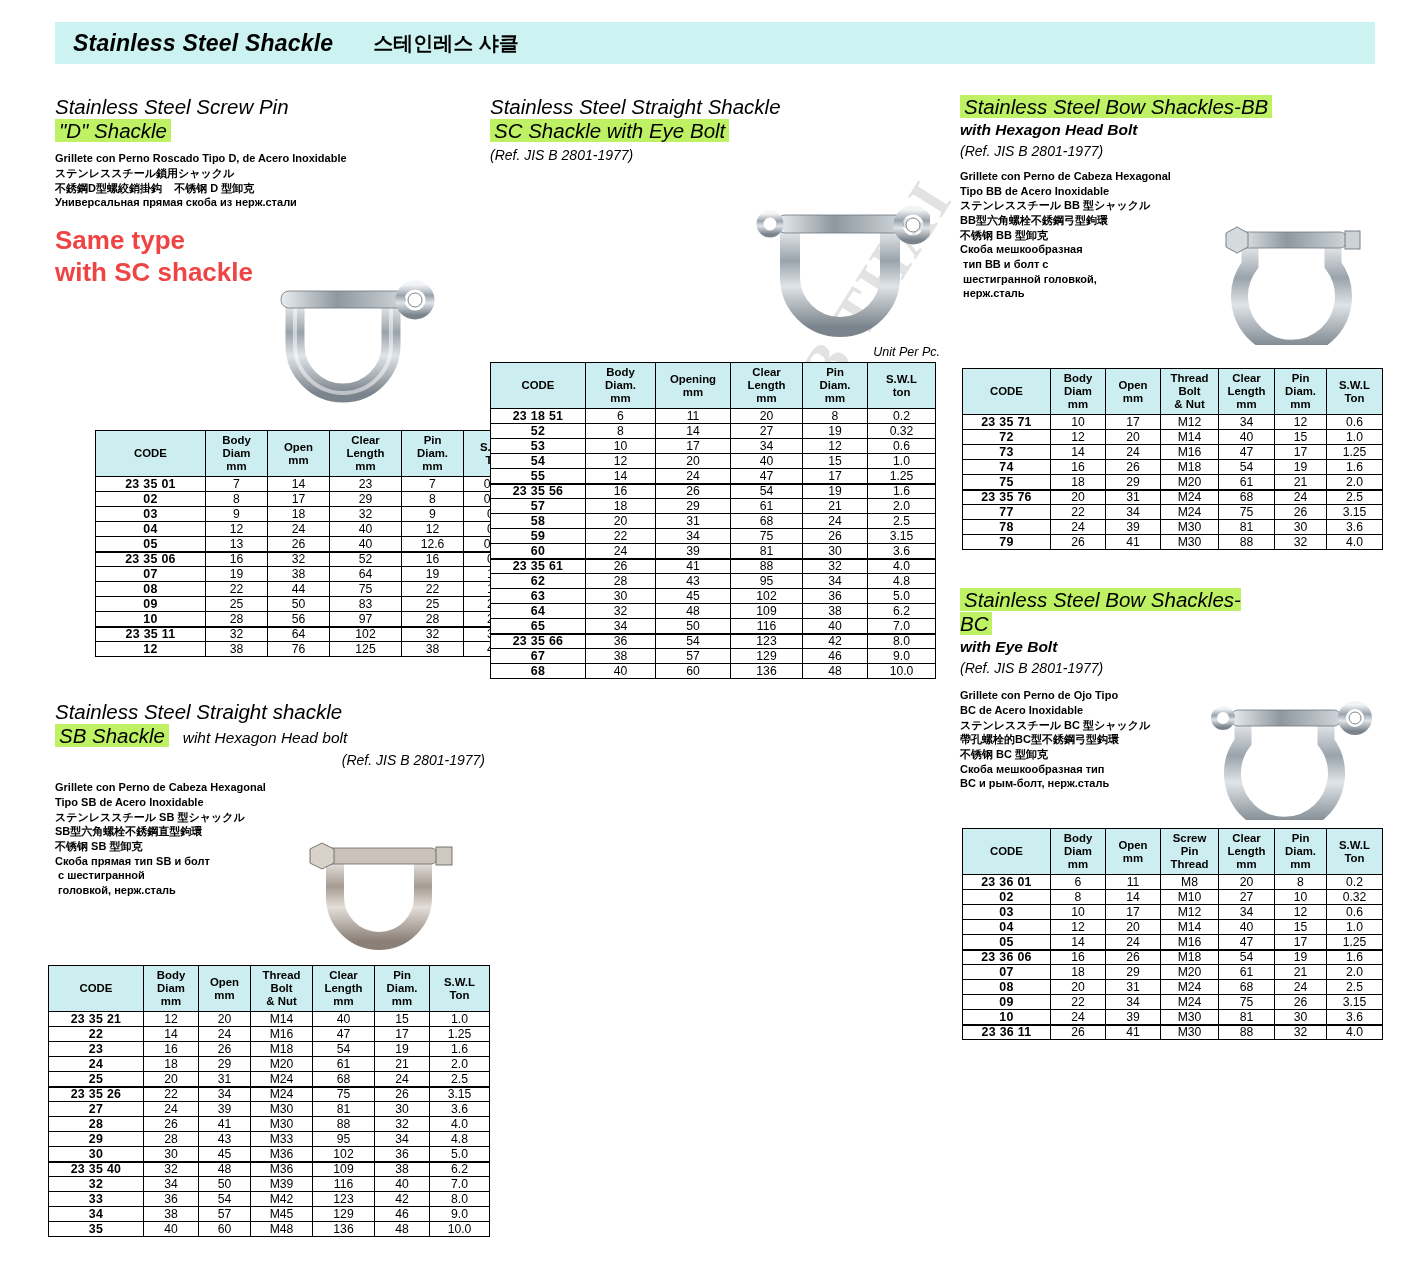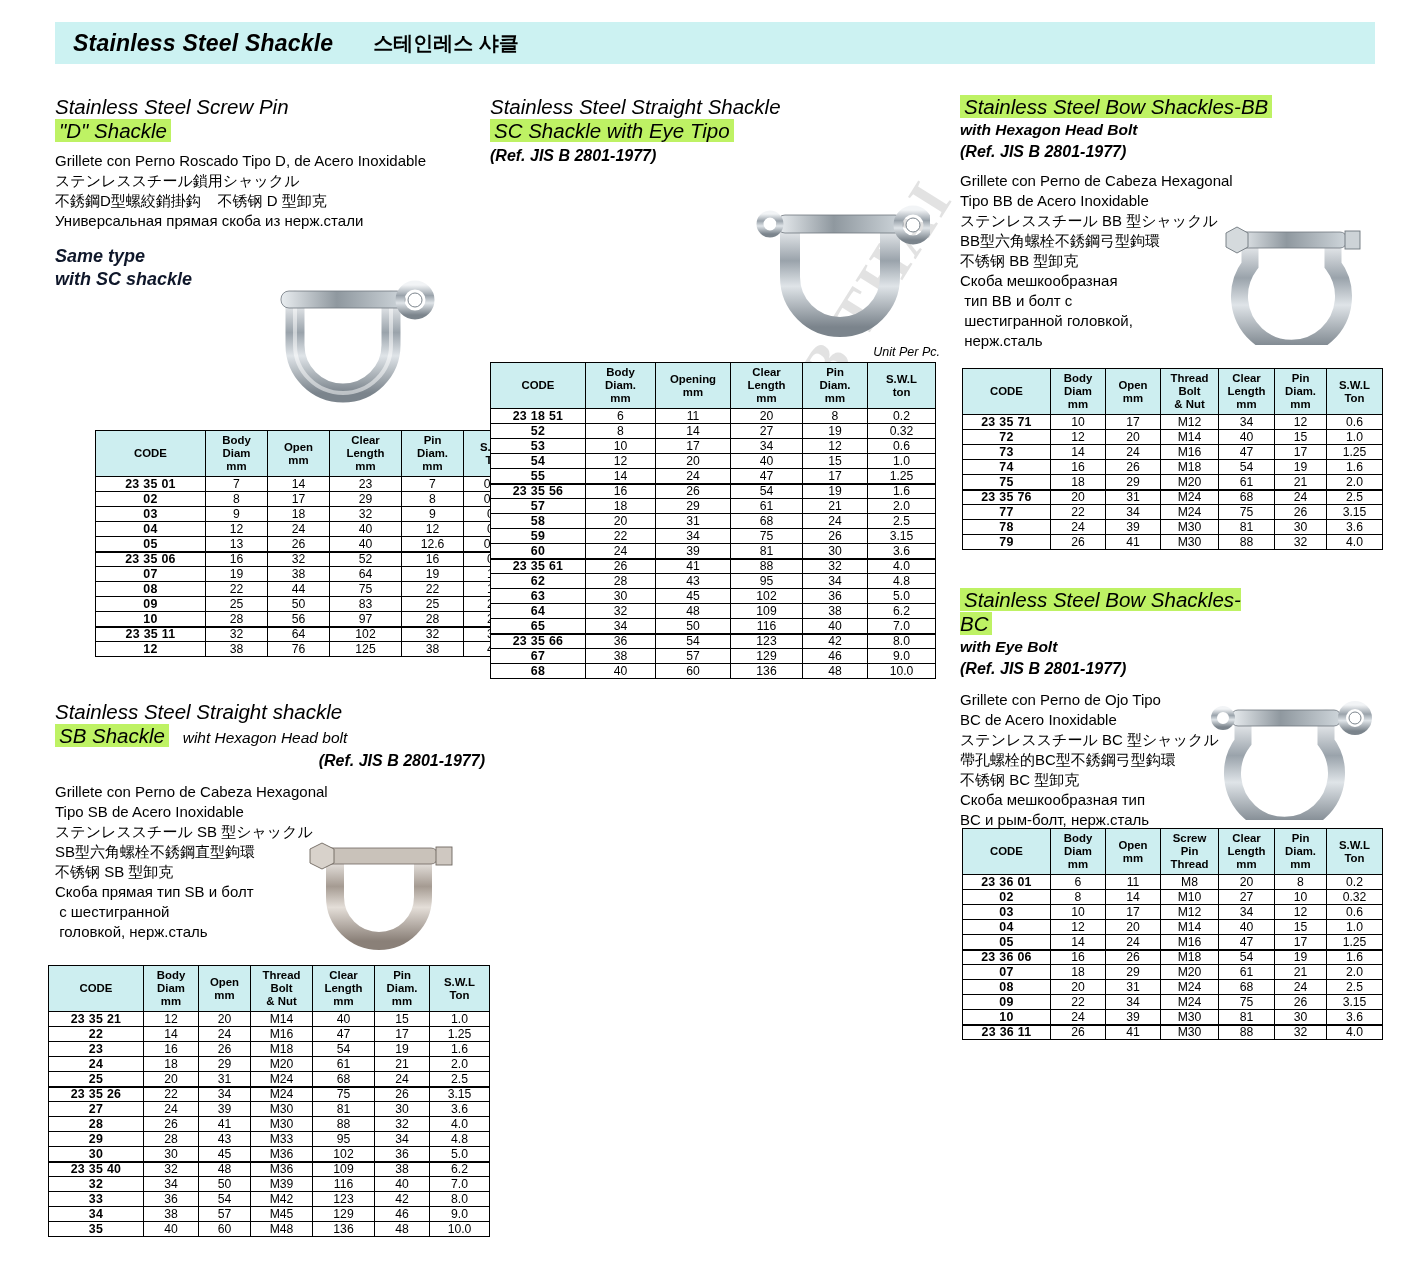--- a/index.html
+++ b/index.html
@@ -34,28 +34,28 @@
   h2.title {
     font-style:italic; font-weight:normal; font-size:20.5px;
     margin:0; line-height:1.18;
   }
   .hl-green { background:#bef264; padding:0 4px; }
   h3.subtitle {
     font-style:italic; font-weight:bold; font-size:15.5px;
     margin:2px 0 0 0;
   }
   .refline {
-    font-style:italic; font-weight:bold; font-size:16px; margin-top:4px;
+    font-style:italic; font-weight:normal; font-size:14px; margin-top:4px;
   }
   .desc {
-    font-size:15px; line-height:1.33; margin-top:8px;
+    font-size:11px; line-height:1.33; margin-top:8px;font-weight:bold;
   }
   .desc div { white-space:pre; }
   .bluenote {
-    color:#0f172a; font-style:italic; font-weight:bold; font-size:18px;
+    color:#ef4444; font-weight:bold; font-size:26px;
     line-height:1.25; margin-top:14px;
   }
   .unit-pc { font-size:12.5px; font-style:italic; text-align:right; }
 
   
   table.spec {
     border-collapse:collapse;
     font-size:12.2px;
     background:#fff;
   }
@@ -441,21 +441,21 @@
           <td>10.0</td>
         </tr>
       </tbody>
   </table>
 </div>
 
 <div class="col col-2">
   <div>
     <h2 class="title">
       <span>Stainless Steel Straight Shackle</span><br>
-      <span class="hl-green">SC Shackle with Eye Tipo</span>
+      <span class="hl-green">SC Shackle with Eye Bolt</span>
     </h2>
     <div class="refline">(Ref. JIS B 2801-1977)</div>
   </div>
 </div>
 
 <svg class="fig" style="left:750px; top:185px;" width="180" height="165" viewBox="0 0 180 165">
   <path d="M40 40 L40 92 A50 50 0 0 0 140 92 L140 40" fill="none" stroke="url(#steel1)" stroke-width="20" stroke-linecap="round"></path>
   <rect x="27" y="30" width="126" height="18" rx="8" fill="url(#steel2)" stroke="#6e767d" stroke-width="0.8"></rect>
   <circle cx="163" cy="40" r="15" fill="none" stroke="url(#steel1)" stroke-width="9"></circle>
   <circle cx="163" cy="40" r="7" fill="#ffffff" stroke="#7b848c" stroke-width="1"></circle>

